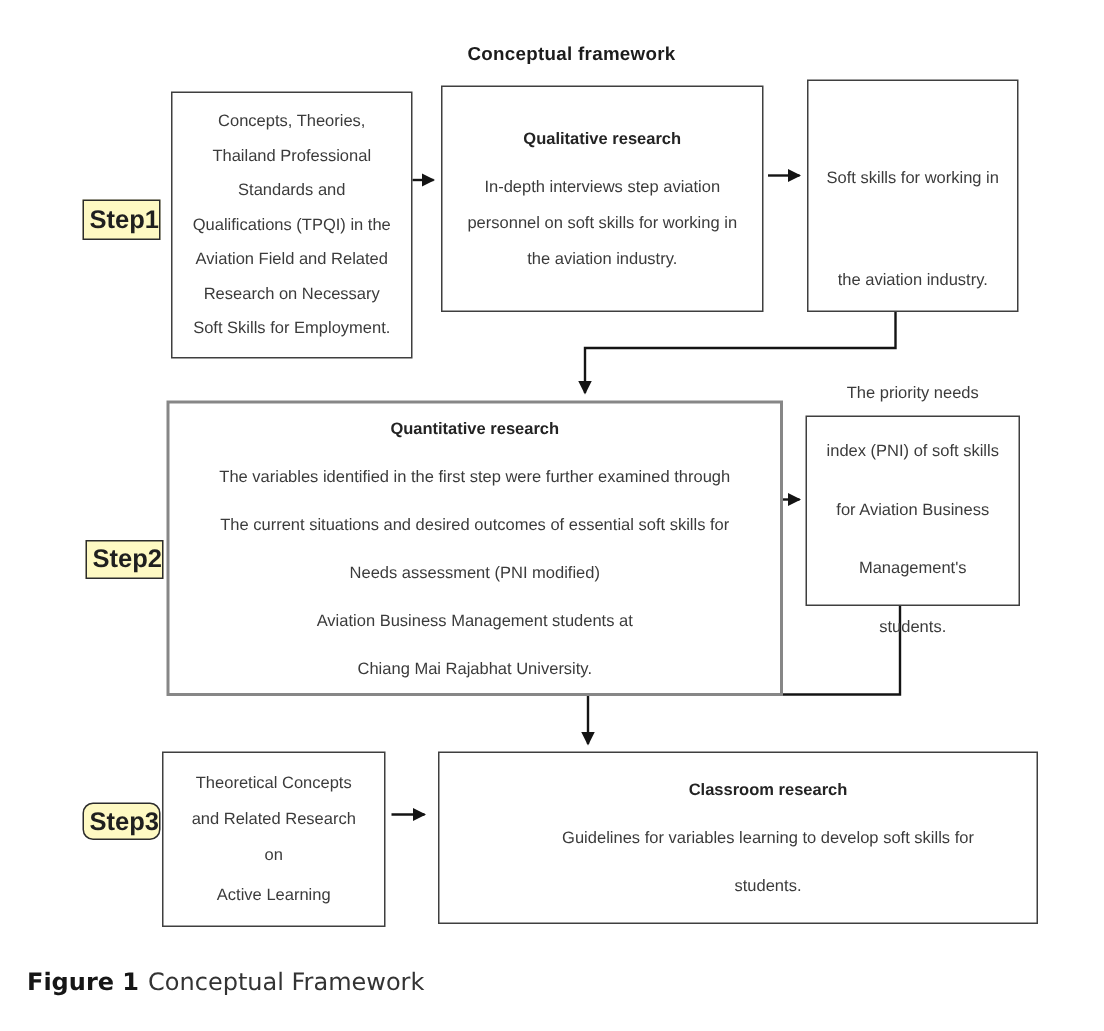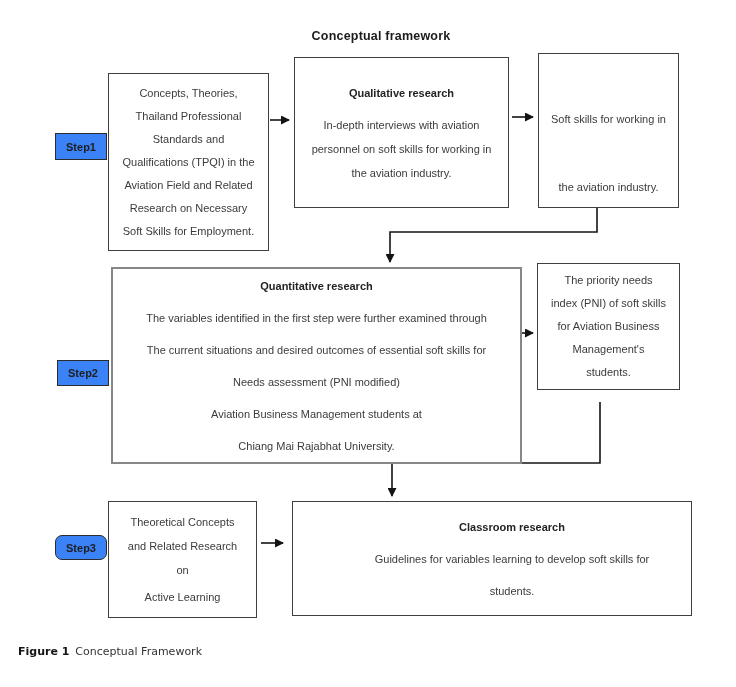--- a/index.html
+++ b/index.html
@@ -12,52 +12,52 @@
     font-size:12.5px;font-weight:bold;color:#1c1c1c;letter-spacing:0.2px;
   }
   .box{
     position:absolute;border:1px solid #3f3f3f;background:#ffffff;
     display:flex;flex-direction:column;justify-content:center;align-items:center;
     text-align:center;font-size:11px;
   }
   .box .line{white-space:nowrap;line-height:23px;}
   .box .bh{font-weight:bold;white-space:nowrap;color:#232323;}
   .step{
-    position:absolute;border:1.5px solid #2c2c2c;background:#3b82f6;
-    display:flex;justify-content:center;align-items:center;
-    font-size:11px;font-weight:bold;color:#1f1f1f;
+    position:absolute;border:1.5px solid #2c2c2c;background:#fef9c3;
+    display:flex;justify-content:flex-end;align-items:center;
+    font-size:17px;font-weight:bold;color:#1f1f1f;
   }
   
-  #box-concepts{left:108px;top:61px;width:159px;height:176px;margin-top:12px;}
+  #box-concepts{left:114px;top:61px;width:159px;height:176px;}
   #box-concepts .line{line-height:23px;}
   #box-qualitative{left:294px;top:57px;width:213px;height:149px;}
   #box-qualitative .line{line-height:24px;}
   #box-qualitative .bh{margin-bottom:8px;line-height:24px;}
   #box-softskills{left:538px;top:53px;width:139px;height:153px;}
   #box-softskills .line{line-height:24px;margin-top:44px;}
   
   #box-quant{left:111px;top:267px;width:407px;height:193px;border:2px solid #878787;}
   #box-quant .line{line-height:32px;}
   #box-quant .bh{line-height:32px;}
-  #box-pni{left:537px;top:263px;width:141px;height:125px;}
+  #box-pni{left:537px;top:277px;width:141px;height:125px;gap:16px;}
   #box-pni .line{line-height:23px;}
   
   #box-theoretical{left:108px;top:501px;width:147px;height:115px;}
   #box-theoretical .line{line-height:24px;}
   #box-theoretical .line:last-child{margin-top:3px;}
   #box-classroom{left:292px;top:501px;width:358px;height:113px;padding-left:40px;}
   #box-classroom .line{line-height:32px;}
   #box-classroom .bh{line-height:32px;}
   
   #step1{left:55px;top:133px;width:50px;height:25px;}
   #step2{left:57px;top:337px;width:50px;height:24px;margin-top:23px;}
   #step3{left:55px;top:535px;width:50px;height:23px;border-radius:7px;}
   .arrows{position:absolute;left:0;top:0;pointer-events:none;}
   .caption{
-    position:absolute;left:18px;top:645px;font-size:11px;color:#333333;
+    position:absolute;left:18px;top:645px;font-size:16px;color:#333333;
     font-family:"DejaVu Sans","Liberation Sans",sans-serif;
   }
   .caption .cap-num{font-weight:bold;color:#161616;margin-right:6px;}
 </style>
 </head>
 <body>
 
 <div class="canvas">
 
   <div class="title">Conceptual framework</div>
@@ -91,21 +91,21 @@
     <div class="line">Thailand Professional</div>
     <div class="line">Standards and</div>
     <div class="line">Qualifications (TPQI) in the</div>
     <div class="line">Aviation Field and Related</div>
     <div class="line">Research on Necessary</div>
     <div class="line">Soft Skills for Employment.</div>
   </div>
 
   <div class="box" id="box-qualitative">
     <div class="bh">Qualitative research</div>
-    <div class="line">In-depth interviews with aviation</div>
+    <div class="line">In-depth interviews step aviation</div>
     <div class="line">personnel on soft skills for working in</div>
     <div class="line">the aviation industry.</div>
   </div>
 
   <div class="box" id="box-softskills">
     <div class="line">Soft skills for working in</div>
     <div class="line">the aviation industry.</div>
   </div>
 
   <div class="box" id="box-quant">

